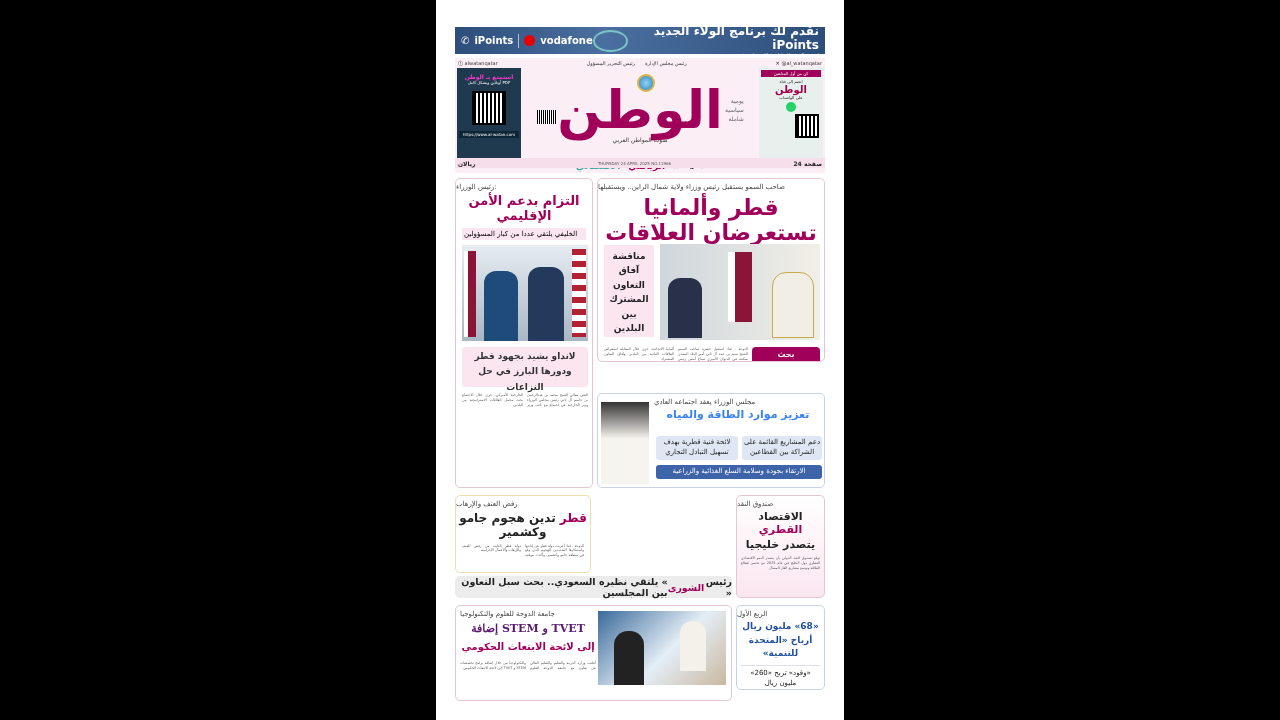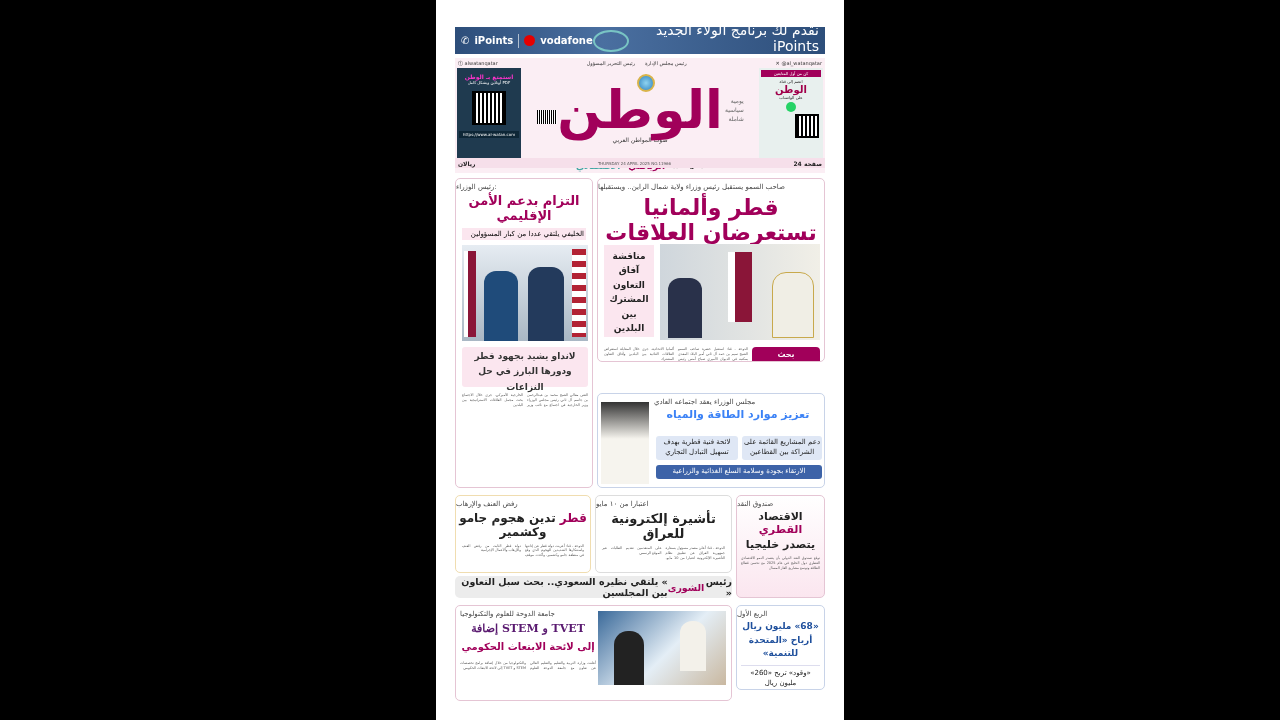--- a/index.html
+++ b/index.html
@@ -3,21 +3,21 @@
 <meta charset="utf-8">
 <style>
 *{box-sizing:border-box;margin:0;padding:0}
 body{width:1280px;height:720px;background:#000;font-family:"DejaVu Sans",sans-serif;position:relative;overflow:hidden}
 .page{position:absolute;left:436px;top:0;width:408px;height:720px;background:#fff}
 .ad{position:absolute;left:19px;top:27px;width:370px;height:27px;background:linear-gradient(90deg,#2d4e7a,#4a6fa0 40%,#2d4e7a);display:flex;align-items:center;justify-content:space-between;padding:0 6px;color:#fff;direction:ltr}
 .ad .brand{display:flex;align-items:center;gap:5px;font-size:10px;font-weight:bold}
 .ad .vf{width:11px;height:11px;border-radius:50%;background:#e60000;display:inline-block}
 .ad .sep{width:1px;height:14px;background:#fff;opacity:.6}
 .ad .tx{direction:rtl;text-align:right}
-.ad .t1{font-size:14px;font-weight:normal}
+.ad .t1{font-size:12px;font-weight:bold}
 .ad .t2{font-size:5px;opacity:.85}
 .ad .swirl{width:40px;height:22px;border-radius:50%;border:2px solid #9fd;opacity:.6}
 .mast{position:absolute;left:19px;top:58px;width:370px;height:115px;background:#fbeef4}
 .mast .topline{position:absolute;left:0;top:0;width:370px;height:10px;font-size:5px;color:#333;display:flex;justify-content:space-between;padding:0 3px;align-items:center;direction:ltr}
 .mast .qrl{position:absolute;left:2px;top:10px;width:64px;height:92px;background:#1f3a4f;color:#fff;font-size:4px;padding:2px;text-align:center}
 .mast .qrr{position:absolute;right:2px;top:10px;width:64px;height:92px;background:#e8f0ee;font-size:4px;padding:2px;text-align:center;color:#a0004a}
 .qr{width:34px;height:34px;margin:6px auto;background:repeating-linear-gradient(90deg,#000 0 2px,#fff 2px 4px),#fff;border:2px solid #000}
 .logo{position:absolute;left:100px;top:20px;width:170px;height:70px;display:flex;align-items:center;justify-content:center;flex-direction:column}
 .logo .name{font-size:52px;font-weight:bold;color:#a1005a;line-height:1;letter-spacing:-2px}
 .logo .globe{position:absolute;top:-4px;left:82px;width:18px;height:18px;border-radius:50%;background:radial-gradient(#8fd3f0,#2e82c0);border:2px solid #d9b44a}
@@ -121,21 +121,21 @@
       <div style="position:absolute;left:8px;top:34px;width:34px;height:60px;background:#29314a;border-radius:12px 12px 0 0"></div>
       <div style="position:absolute;left:112px;top:28px;width:42px;height:66px;background:#f0eee5;border-radius:14px 14px 0 0;border:1px solid #c8a94c"></div>
     </div>
     <div class="pinkbox" style="left:154px;top:168px;width:68px;height:36px;font-size:8px;line-height:1.6;padding:2px;direction:rtl">بحث الموضوعات ذات الاهتمام المتبادل</div>
     <div class="body-text" style="position:absolute;left:6px;top:168px;width:144px;height:38px;column-count:2;column-gap:4px">الدوحة - قنا: استقبل حضرة صاحب السمو الشيخ تميم بن حمد آل ثاني أمير البلاد المفدى بمكتبه في الديوان الأميري صباح أمس رئيس وزراء ولاية شمال الراين وستفاليا بجمهورية ألمانيا الاتحادية. جرى خلال المقابلة استعراض العلاقات الثنائية بين البلدين وآفاق التعاون المشترك</div>
   </div>
 
   <div class="box" style="left:19px;top:178px;width:138px;height:310px">
     <div class="kicker" style="margin-top:4px">رئيس الوزراء:</div>
     <div class="hl" style="font-size:13px;margin-top:3px">التزام بدعم الأمن الإقليمي</div>
-    <div style="font-size:7px;background:#fbe6ef;margin:4px 6px;padding:2px;text-align:right;direction:rtl">الخليفي يلتقي عددا من كبار المسؤولين</div>
+    <div style="font-size:7px;background:#fbe6ef;margin:4px 6px;padding:2px;text-align:left;direction:rtl">الخليفي يلتقي عددا من كبار المسؤولين</div>
     <div class="photo" style="left:6px;top:66px;width:126px;height:96px;background:linear-gradient(180deg,#e6ecf2,#a9b7c4)">
       <div class="flag-q" style="left:2px;top:6px;width:12px;height:86px"></div>
       <div style="position:absolute;right:2px;top:4px;width:14px;height:88px;background:repeating-linear-gradient(180deg,#b22234 0 6px,#fff 6px 12px)"></div>
       <div style="position:absolute;left:22px;top:26px;width:34px;height:70px;background:#1f4b7a;border-radius:12px 12px 0 0"></div>
       <div style="position:absolute;left:66px;top:22px;width:36px;height:74px;background:#233a5c;border-radius:12px 12px 0 0"></div>
     </div>
     <div style="position:absolute;left:6px;top:168px;width:126px;height:40px;background:#fbe6ef;font-size:9px;font-weight:bold;color:#333;text-align:center;line-height:1.7;padding:2px;direction:rtl;border-radius:3px">لانداو يشيد بجهود قطر ودورها البارز في حل النزاعات</div>
     <div class="body-text" style="position:absolute;left:6px;top:214px;width:126px;height:90px;column-count:2;column-gap:4px">التقى معالي الشيخ محمد بن عبدالرحمن بن جاسم آل ثاني رئيس مجلس الوزراء وزير الخارجية في اجتماع مع نائب وزير الخارجية الأميركي. جرى خلال الاجتماع بحث مجمل العلاقات الاستراتيجية بين البلدين</div>
   </div>
 
@@ -150,25 +150,20 @@
 
   <div class="box" style="left:300px;top:495px;width:89px;height:103px;background:linear-gradient(180deg,#fff,#fbe6ef)">
     <div class="kicker" style="margin-top:4px">صندوق النقد</div>
     <div class="hl rtl" style="font-size:11px;color:#222;margin-top:3px">
       <span>الاقتصاد</span> <span style="color:#a1005a">القطري</span>
     </div>
     <div class="hl" style="font-size:11px;color:#222;margin-top:3px">يتصدر خليجيا</div>
     <div class="body-text" style="padding:4px">توقع صندوق النقد الدولي بأن يتصدر النمو الاقتصادي القطري دول الخليج في عام 2025 مع تحسن قطاع الطاقة وتوسع مشاريع الغاز المسال</div>
   </div>
 
-  <div class="box" style="left:159px;top:495px;width:137px;height:78px;border-color:#ddd">
-    <div class="kicker" style="margin-top:4px">اعتبارا من ١٠ مايو</div>
-    <div class="hl" style="font-size:13px;color:#222;margin-top:4px">تأشيرة إلكترونية للعراق</div>
-    <div class="body-text" style="padding:4px 6px;column-count:2;column-gap:4px">الدوحة - قنا: أعلن مصدر مسؤول بسفارة جمهورية العراق عن تطبيق نظام التأشيرة الإلكترونية اعتبارا من 10 مايو، على المتقدمين تقديم الطلبات عبر الموقع الرسمي</div>
-  </div>
 
   <div class="box" style="left:19px;top:495px;width:136px;height:78px;border-color:#f0ddb0">
     <div class="kicker" style="margin-top:4px">رفض العنف والإرهاب</div>
     <div class="hl rtl" style="font-size:12px;color:#222;margin-top:4px">
       <span style="color:#a1005a">قطر</span> <span>تدين هجوم جامو وكشمير</span>
     </div>
     <div class="body-text" style="padding:4px 6px;column-count:2;column-gap:4px">الدوحة - قنا: أعربت دولة قطر عن إدانتها واستنكارها الشديدين للهجوم الذي وقع في منطقة جامو وكشمير، وأكدت موقف دولة قطر الثابت من رفض العنف والإرهاب والأعمال الإجرامية</div>
   </div>
 
   <div style="position:absolute;left:19px;top:576px;width:277px;height:22px;background:#ececec;border-radius:5px;font-size:9.5px;font-weight:bold;color:#222;display:flex;align-items:center;justify-content:center;direction:rtl">

